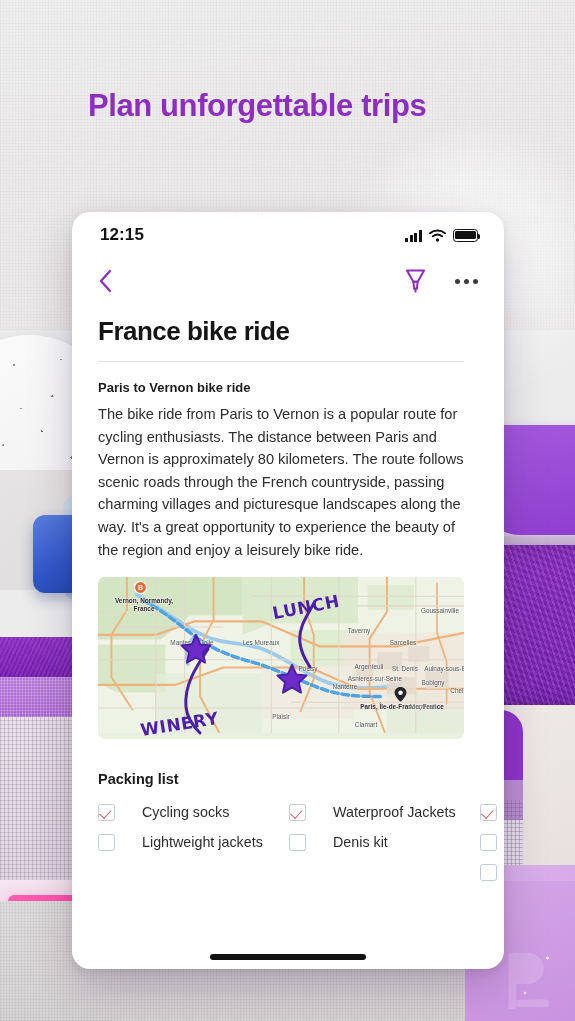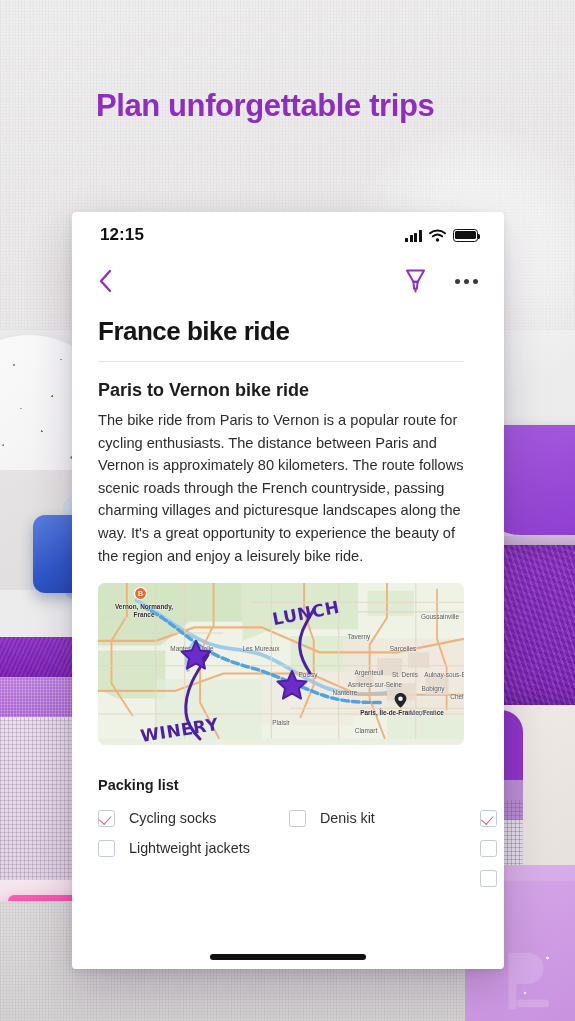--- a/index.html
+++ b/index.html
@@ -166,32 +166,32 @@
     border-radius: 30px 0 0 0;
   }
   .watermark {
     position: absolute; right: 10px; bottom: 4px;
     width: 78px; height: 72px;
     opacity: .16;
   }
 
   
   .headline {
-    position: absolute; left: 96px; top: 88px;
+    position: absolute; left: 88px; top: 88px;
     font-size: 31px; font-weight: 700; letter-spacing: -0.4px;
     color: #8e2ec0;
     white-space: nowrap;
   }
 
   
   .phone {
     position: absolute; left: 72px; top: 212px;
     width: 432px; height: 757px;
     background: #ffffff;
-    border-radius: 4px;
+    border-radius: 18px;
     box-shadow: 0 18px 46px rgba(40,20,60,.22), 0 3px 10px rgba(0,0,0,.10);
     overflow: hidden;
   }
 
   
   .statusbar {
     position: relative; height: 46px;
     display: flex; align-items: center; justify-content: space-between;
     padding: 0 26px 0 28px;
   }
@@ -223,21 +223,21 @@
   .dots i { width: 5px; height: 5px; border-radius: 50%; background: #3a3a3a; display: block; }
 
   
   .note { padding: 12px 40px 0 26px; }
   .note-title {
     font-size: 26px; font-weight: 700; color: #151515;
     letter-spacing: -0.5px; padding-bottom: 14px;
   }
   .rule { height: 1px; background: #e3e3e3; margin-bottom: 18px; }
   .subhead {
-    font-size: 18px; font-weight: 700; color: #1c1c1c;
+    font-size: 13px; font-weight: 700; color: #1c1c1c;
     margin-bottom: 8px;
   }
   .para {
     font-size: 14.6px; line-height: 22.6px; color: #2d2d2d;
   }
 
   
   .map {
     position: relative;
     margin-top: 16px;
@@ -254,21 +254,21 @@
     position: absolute; color: #4b1fa8; font-weight: 700;
     font-size: 17px; letter-spacing: .6px;
     font-family: "DejaVu Sans", sans-serif;
   }
 
   
   .packing { padding: 32px 0 0 26px; }
   .packing-title { font-size: 14.5px; font-weight: 700; color: #1c1c1c; margin-bottom: 10px; }
   .pack-cols { display: flex; gap: 0; }
   .pack-col { width: 191px; flex: 0 0 auto; }
-  .pack-item { display: flex; align-items: center; gap: 14px; height: 30px; }
+  .pack-item { display: flex; align-items: center; gap: 27px; height: 30px; }
   .cb {
     width: 17px; height: 17px; flex: 0 0 auto;
     border: 1.3px solid #c2cbd6; border-radius: 2.5px; background: #fff;
     position: relative;
   }
   .cb.on::after {
     content: ""; position: absolute; left: 3.4px; top: 2.6px;
     width: 5.5px; height: 9.5px;
     border: solid #d9636b; border-width: 0 1.8px 1.8px 0;
     transform: rotate(42deg);
@@ -463,20 +463,24 @@
             <span class="pack-label">Cycling socks</span>
           </div>
           <div class="pack-item">
             <span class="cb"></span>
             <span class="pack-label">Lightweight jackets</span>
           </div>
         </div>
 
         <div class="pack-col">
           <div class="pack-item">
+            <span class="cb on"></span>
+            <span class="pack-label">Waterproof Jackets</span>
+          </div>
+          <div class="pack-item">
             <span class="cb"></span>
             <span class="pack-label">Denis kit</span>
           </div>
         </div>
 
         <div class="pack-col">
           <div class="pack-item">
             <span class="cb on"></span>
 
           </div>

